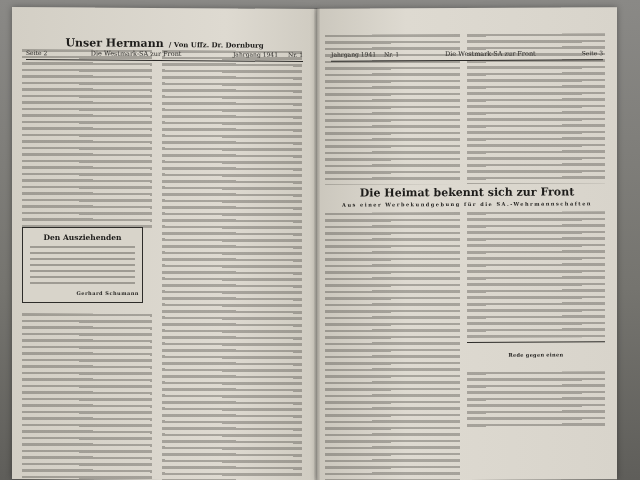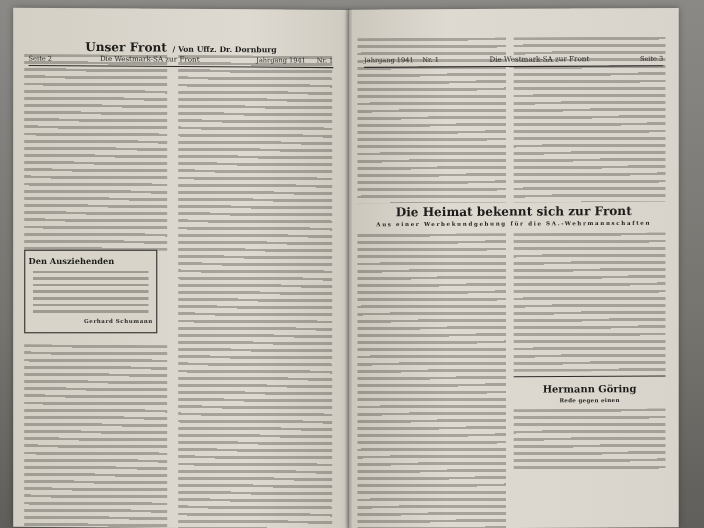--- a/index.html
+++ b/index.html
@@ -37,21 +37,21 @@
     position:absolute;
     font-size:4.6px; line-height:6.5px; color:#3a3936; text-align:justify;
   }
   .lines { height:100%; background:repeating-linear-gradient(180deg, rgba(40,38,34,0.55) 0px, rgba(40,38,34,0.55) 2.6px, transparent 2.6px, transparent 6.5px); opacity:0.55; }
 
   .poem-box {
     position:absolute; left:22px; top:227px; width:121px; height:76px;
     border:1.4px solid #2d2c29; padding:3px; box-sizing:border-box;
     background:#d8d4ca;
   }
-  .poem-title { font-weight:bold; font-size:7.5px; color:#1d1c1a; margin:2px 0 4px; }
+  .poem-title { text-align:center; font-weight:bold; font-size:7.5px; color:#1d1c1a; margin:2px 0 4px; }
   .poem-lines { height:40px; margin:0 4px; background:repeating-linear-gradient(180deg, rgba(40,38,34,0.55) 0px, rgba(40,38,34,0.55) 2.4px, transparent 2.4px, transparent 6px); opacity:0.6; }
   .poem-author { text-align:right; font-size:5px; font-weight:bold; letter-spacing:0.5px; margin-top:4px; color:#2b2a28; }
 
   .rule { position:absolute; height:1.2px; background:#2d2c29; }
 </style>
 </head>
 <body>
 
 <div class="table-bg"></div>
 
@@ -59,21 +59,21 @@
   <div class="running-head">
     <span>Seite 2</span>
     <span class="center">Die Westmark-SA zur Front</span>
     <span class="right-group">
       <span>Jahrgang 1941</span>
       <span>Nr. 1</span>
     </span>
   </div>
 
   <div class="article-title" style="position:absolute; top:24px; left:0; right:0;">
-    <span class="h-main">Unser Front</span>
+    <span class="h-main">Unser Hermann</span>
     <span class="h-by">/ Von Uffz. Dr. Dornburg</span>
   </div>
 
   <div class="col" style="left:10px; top:42px; width:130px; height:178px;">
       <div class="lines"></div>
     </div>
   <div class="col" style="left:150px; top:42px; width:140px; height:430px;">
       <div class="lines"></div>
     </div>
   <div class="col" style="left:10px; top:306px; width:130px; height:166px;">
@@ -112,21 +112,20 @@
   <div class="col" style="left:8px; top:204px; width:135px; height:268px;">
       <div class="lines"></div>
     </div>
   <div class="col" style="left:150px; top:204px; width:138px; height:126px;">
       <div class="lines"></div>
     </div>
 
   <div class="rule" style="left:150px; top:334px; width:138px;"></div>
 
   <div class="article-title" style="position:absolute; top:342px; left:150px; width:138px;">
-    <div class="h-main" style="font-size:9px">Hermann Göring</div>
     <div class="h-sub" style="letter-spacing:0.3px">Rede gegen einen</div>
   </div>
   <div class="col" style="left:150px; top:364px; width:138px; height:58px;">
       <div class="lines"></div>
     </div>
 </div>
 
 <div class="fold"></div>
 
 </body></html>

